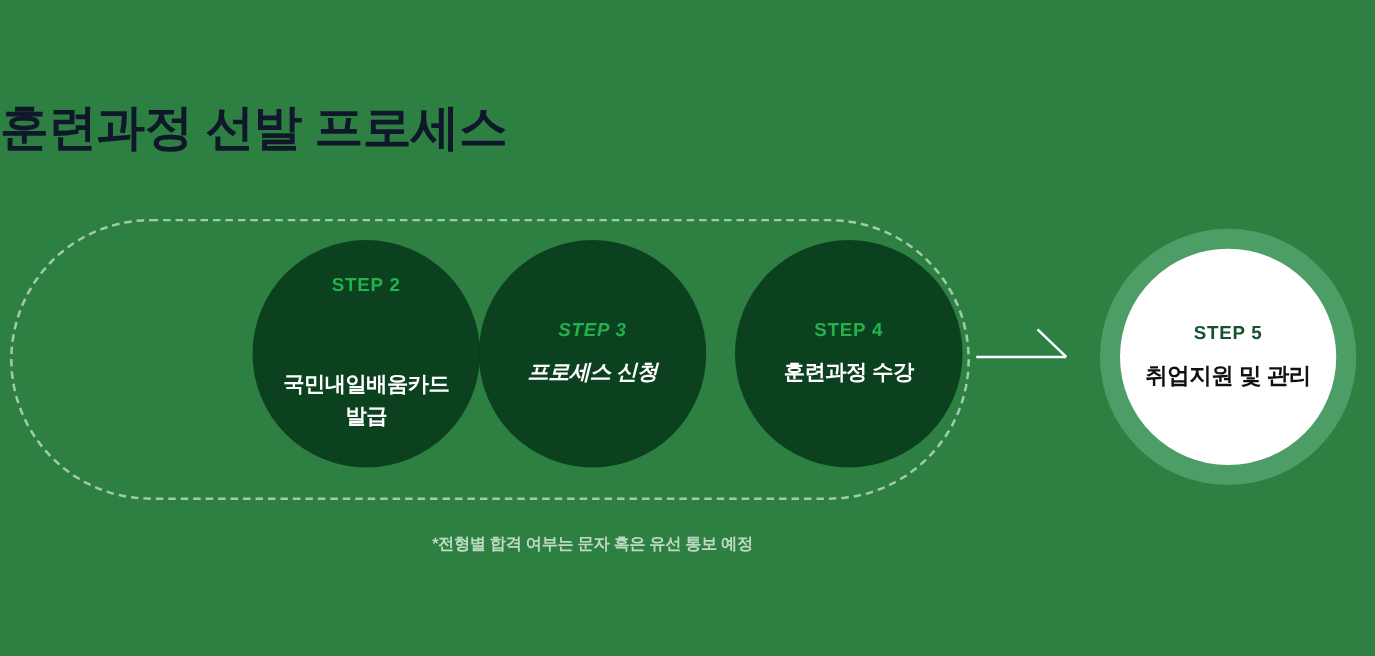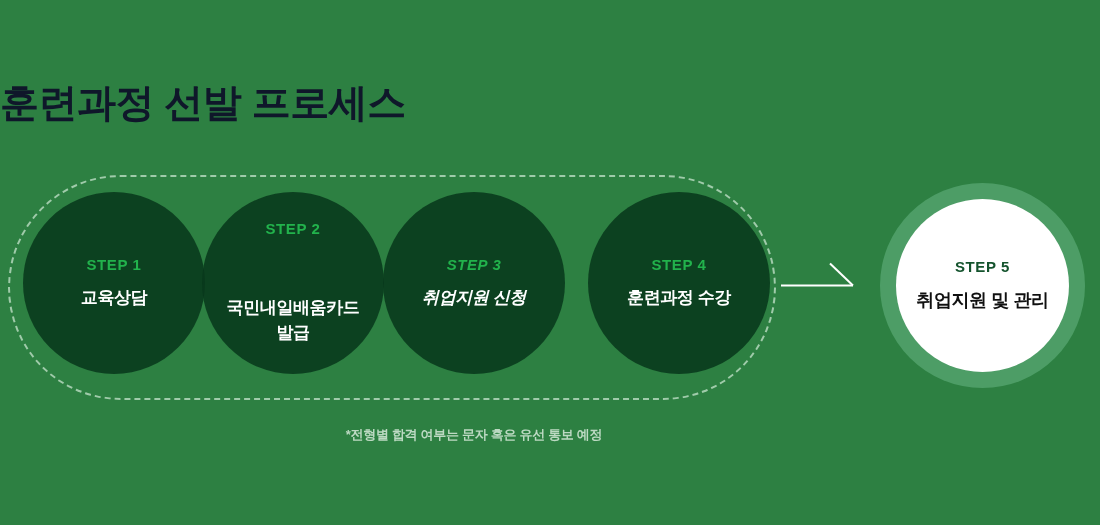--- a/index.html
+++ b/index.html
@@ -135,36 +135,32 @@
 </style>
 </head>
 <body>
 
 <div id="stage">
 
   <div class="title">훈련과정 선발 프로세스</div>
 
   <div class="dashed-pill"></div>
 
-  <div class="step-circle c1">
-    <div class="step-label">STEP 1</div>
-    <div class="step-name">교육상담</div>
-  </div>
 
   <div class="step-circle c2">
     <div class="step-label">STEP 2</div>
     <div class="step-name">
       <span>국민내일배움카드</span><br>
       <span>발급</span>
     </div>
   </div>
 
   <div class="step-circle c3">
     <div class="step-label">STEP 3</div>
-    <div class="step-name">취업지원 신청</div>
+    <div class="step-name">프로세스 신청</div>
   </div>
 
   <div class="step-circle c4">
     <div class="step-label">STEP 4</div>
     <div class="step-name">훈련과정 수강</div>
   </div>
 
   <div class="arrow">
     <svg width="78" height="46" viewBox="0 0 78 46" aria-hidden="true">
       <line x1="1" y1="23.5" x2="73" y2="23.5" stroke="#ffffff" stroke-width="2"></line>

